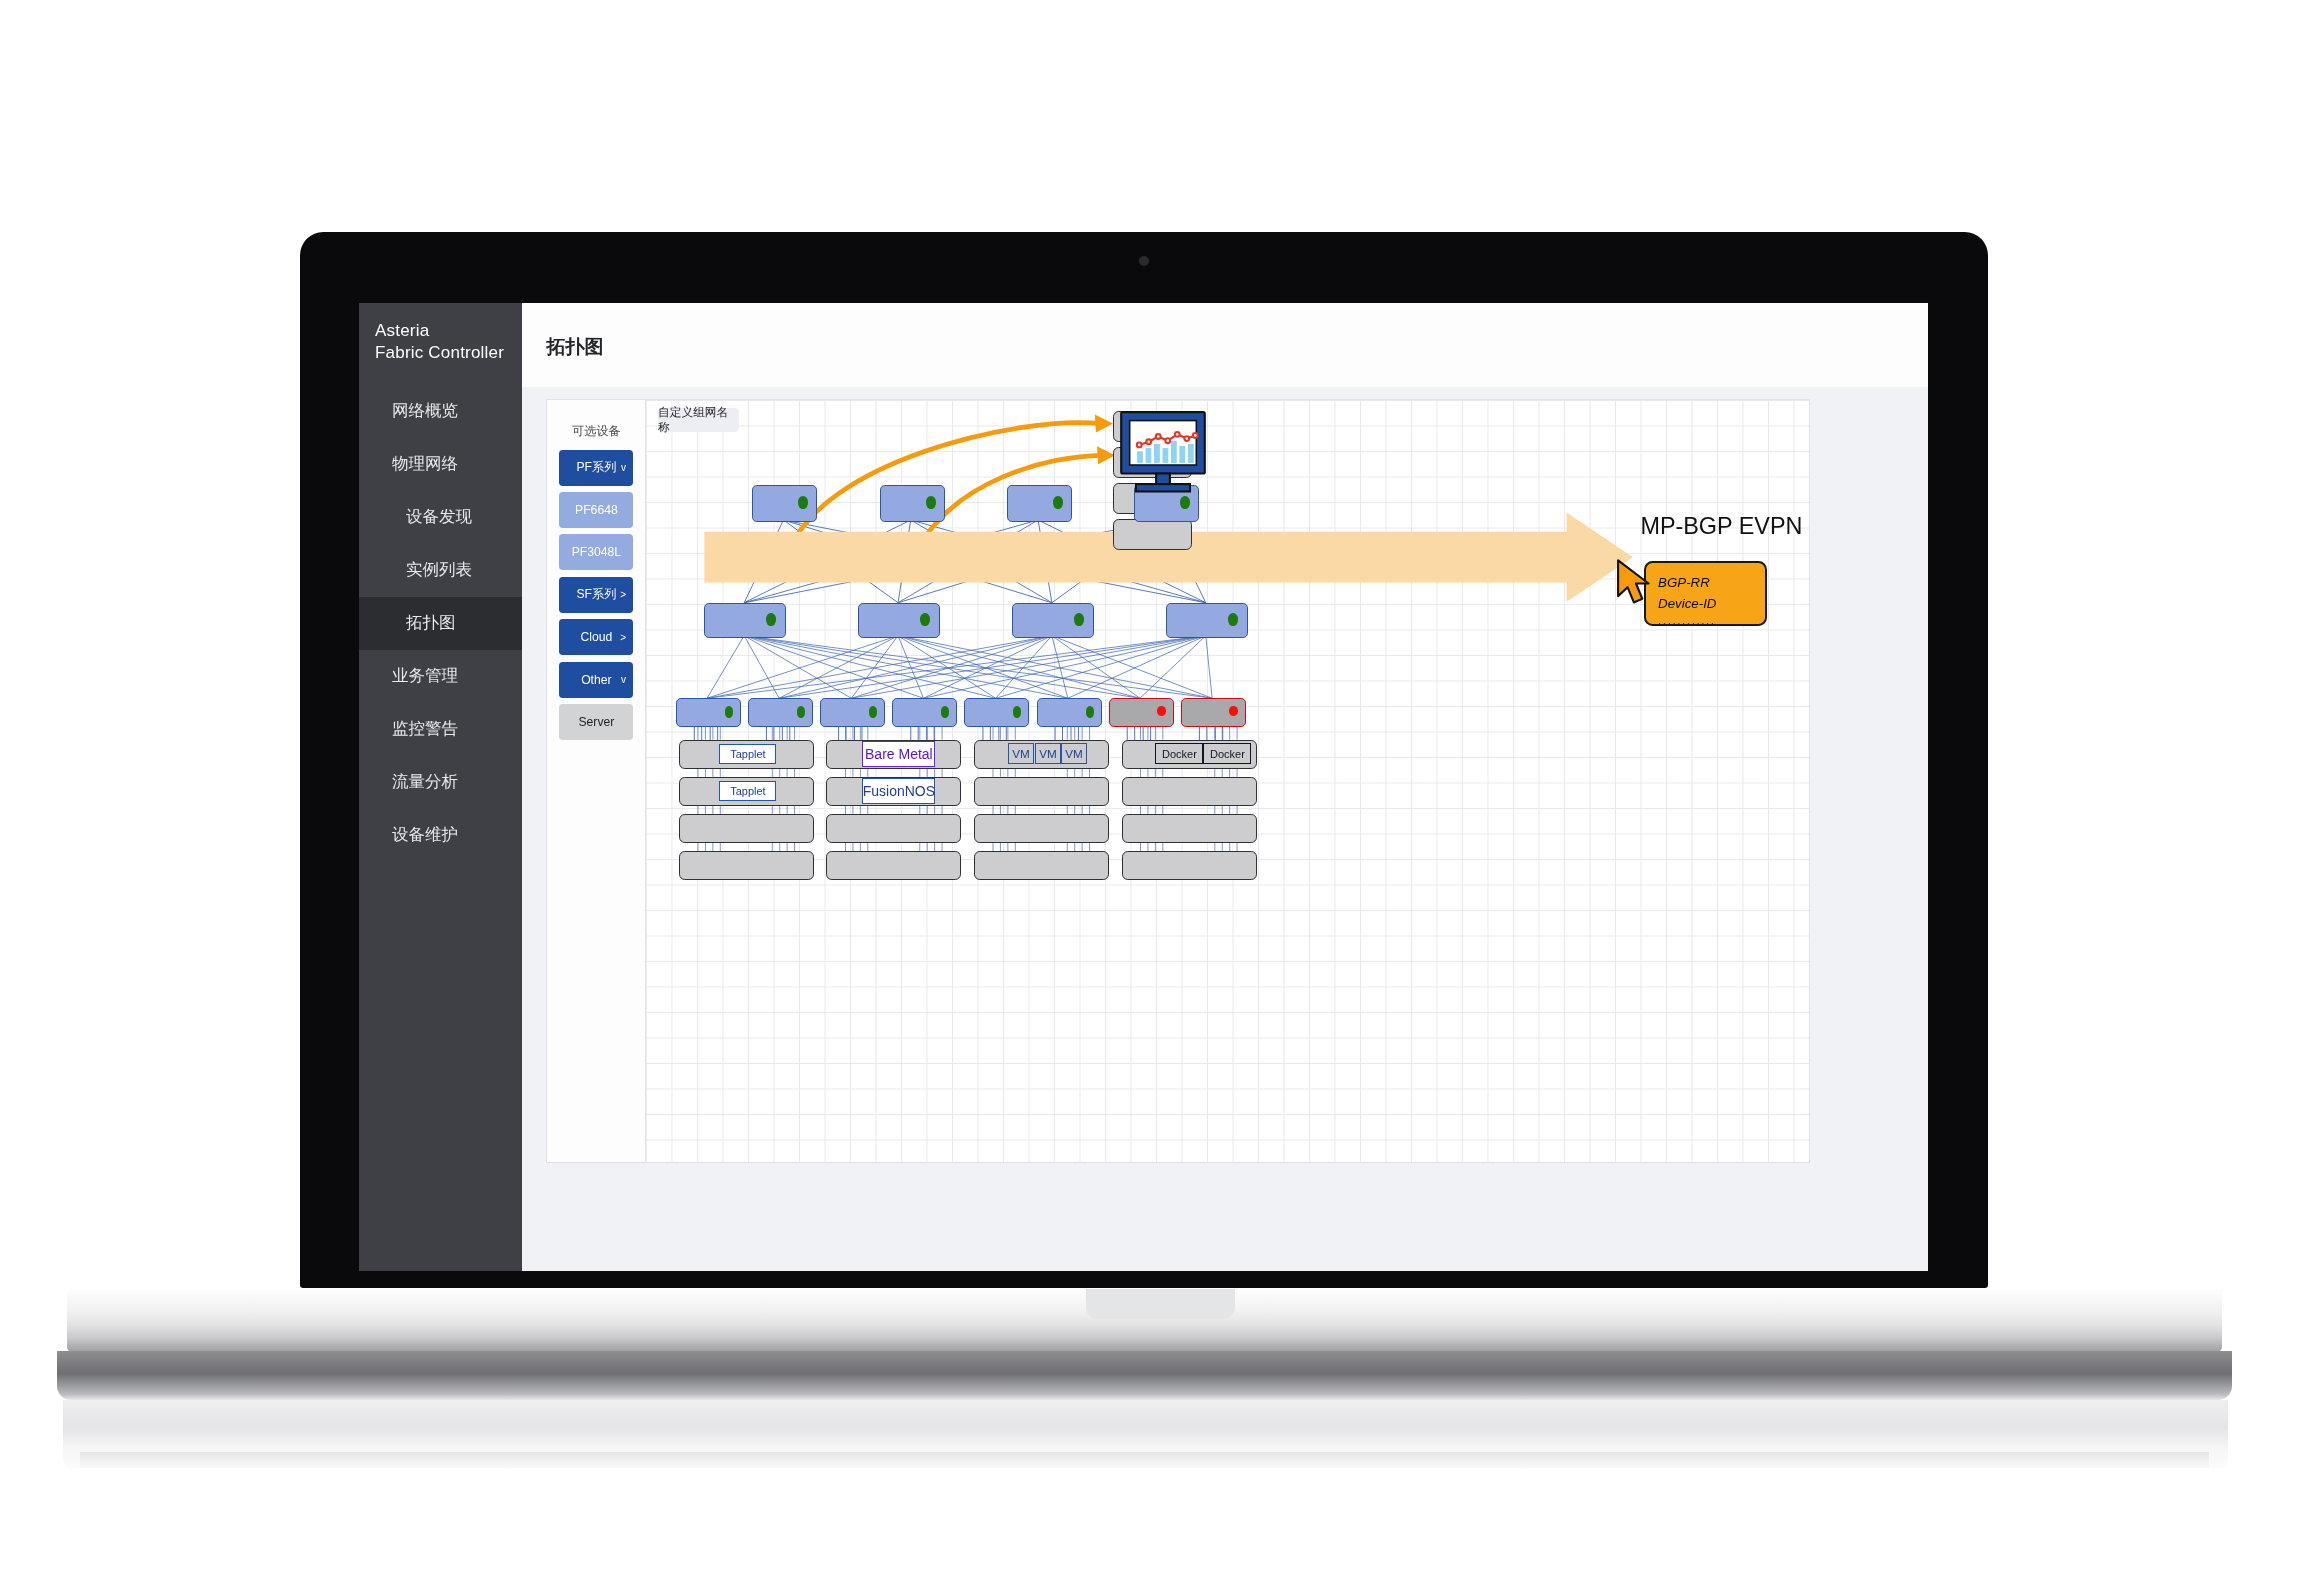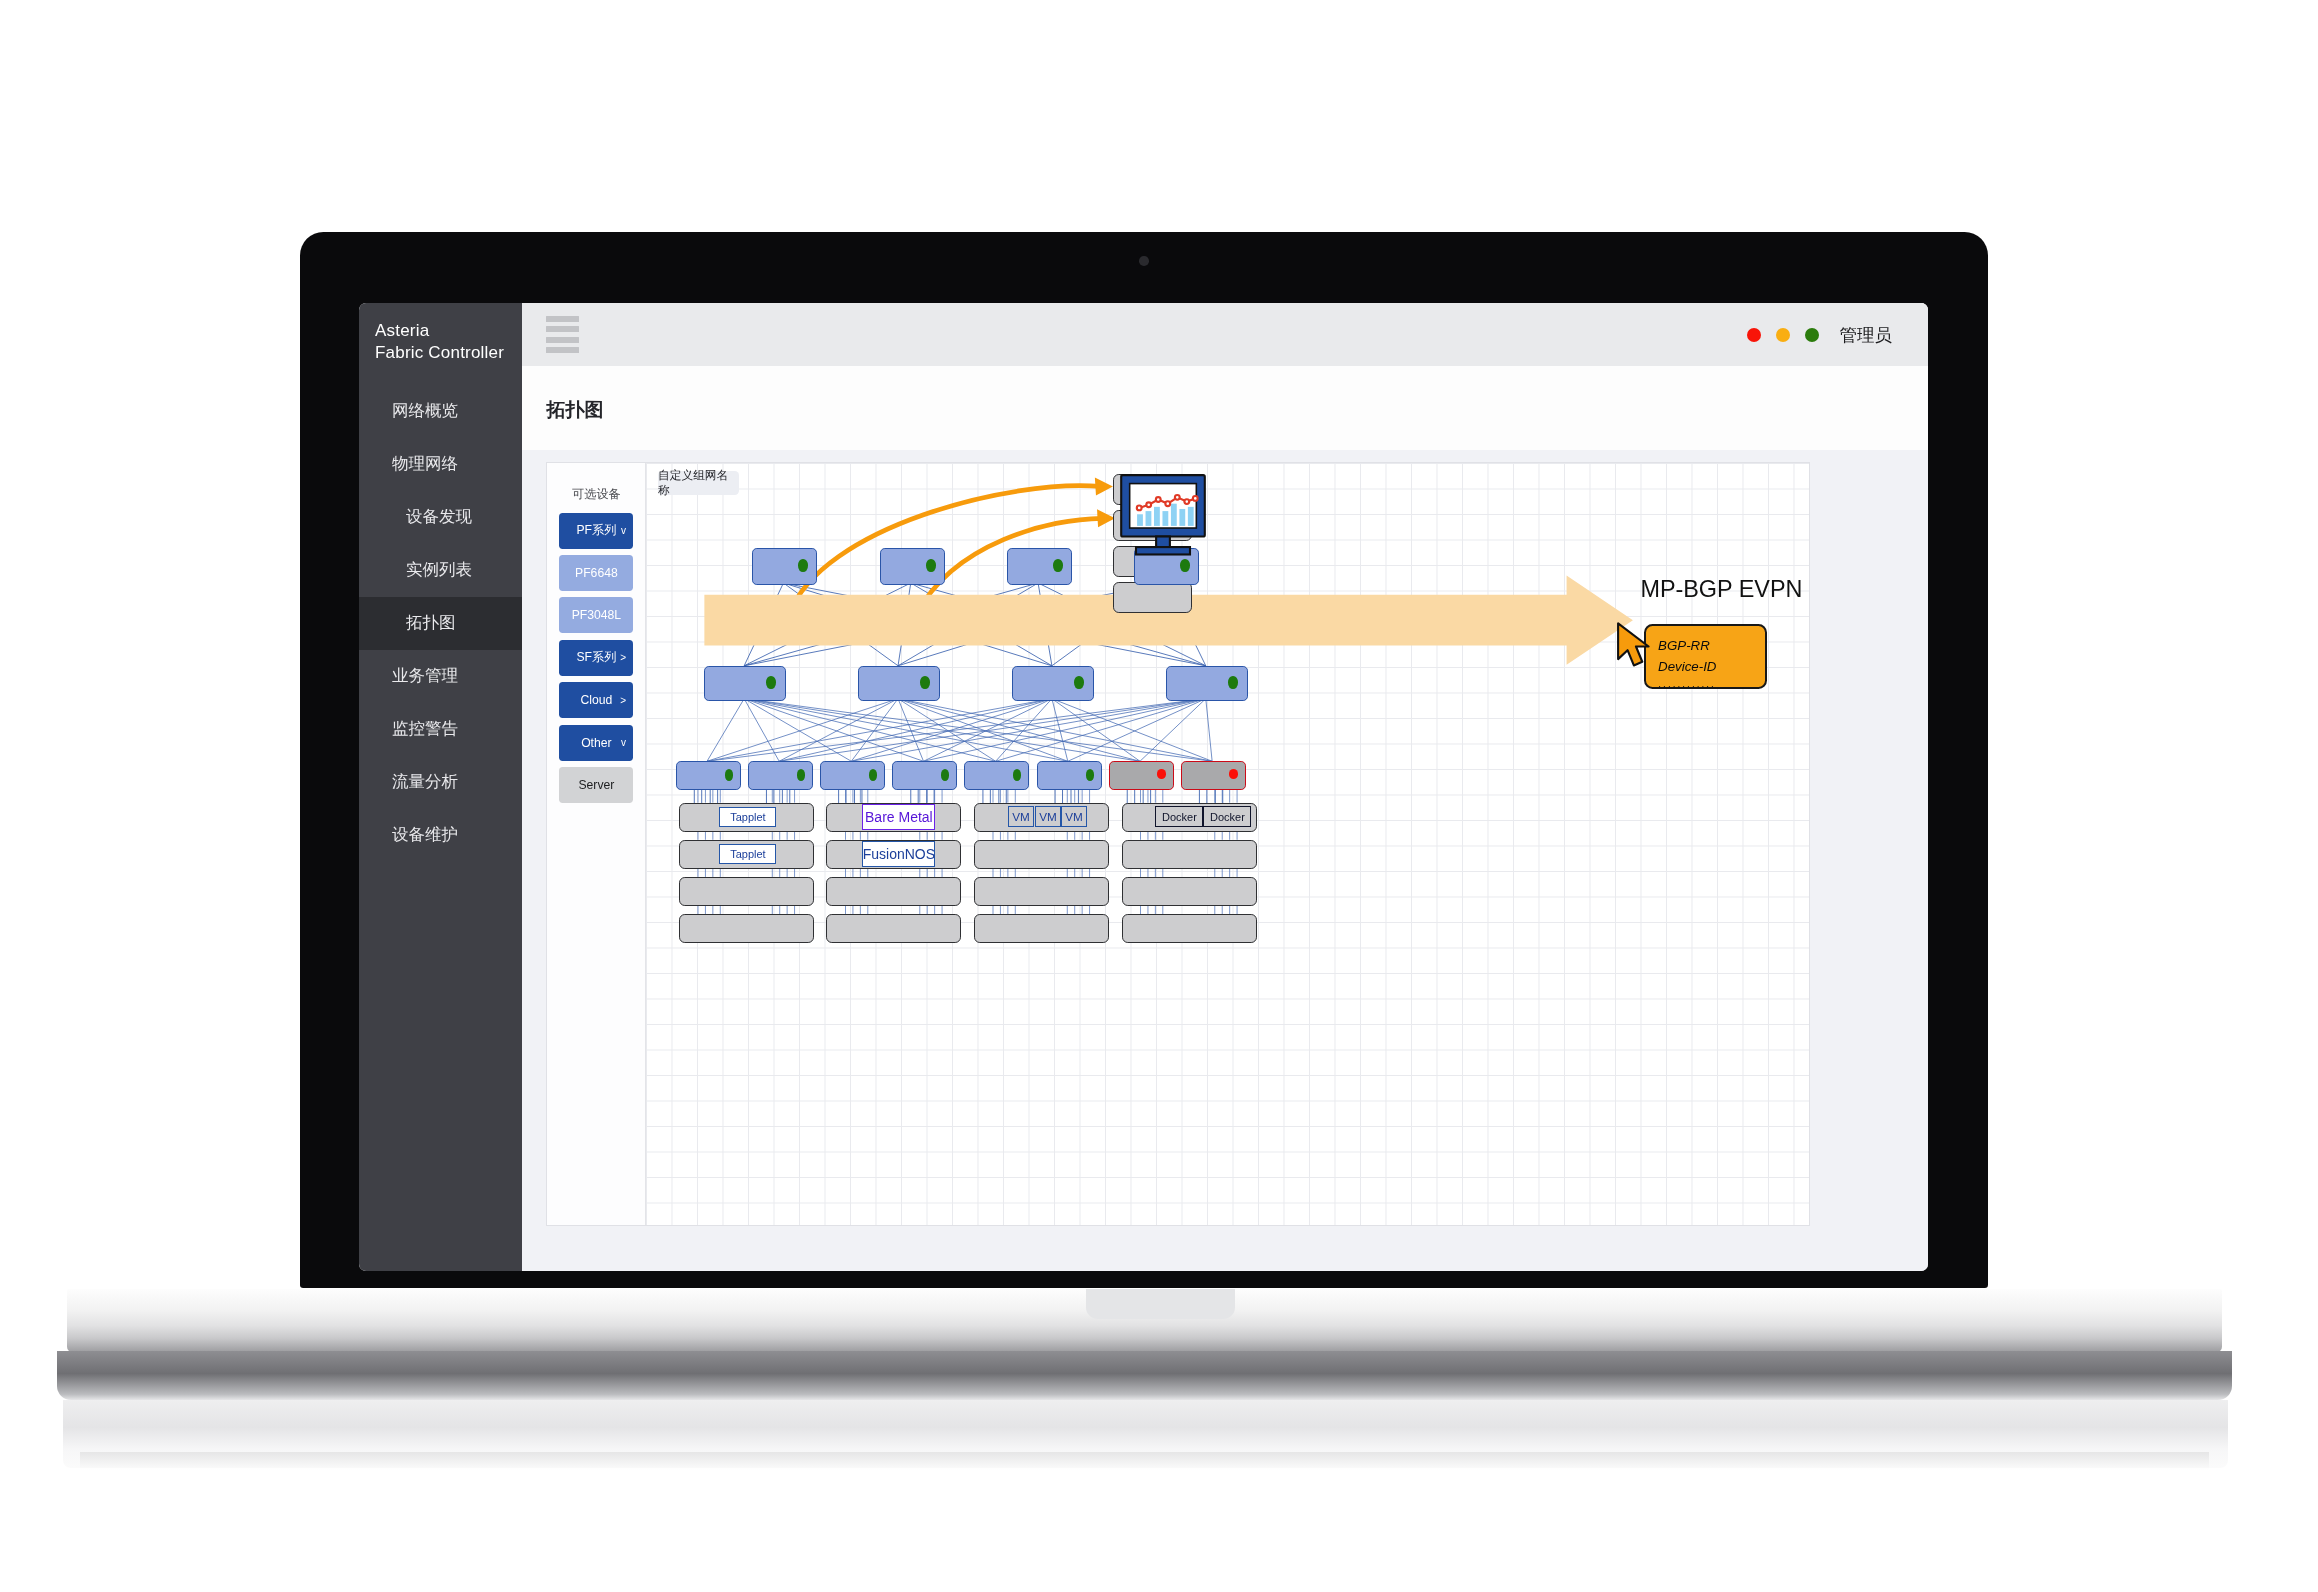--- a/index.html
+++ b/index.html
@@ -6,21 +6,21 @@
   body{width:2319px;height:1593px;position:relative;overflow:hidden;
        font-family:"Liberation Sans","DejaVu Sans",sans-serif;}
 
   
   #laptop-frame{position:absolute;left:300px;top:232px;width:1688px;height:1056px;
       background:#0a0a0c;border-radius:23.4px 23.4px 3.2px 3.2px;}
   #laptop-bezel-top{position:absolute;left:0;top:0;width:100%;height:71px;}
   #camera-dot{position:absolute;left:50%;top:24.4px;margin-left:-4.8px;width:9.6px;height:9.6px;
       border-radius:50%;background:#2a2a2e;}
   #laptop-screen{position:absolute;left:59px;top:71px;width:1569px;height:968px;
-      background:#f1f2f6;overflow:hidden;border-radius:7px;}
+      background:#f1f2f6;overflow:hidden;}
 
   #laptop-hinge{position:absolute;left:67px;top:1289px;width:2155px;height:63px;
       background:linear-gradient(180deg,#fdfdfd 0%,#f2f2f2 34%,#e2e2e3 58%,#c9c9cb 78%,#9d9da0 100%);
       border-radius:2.1px 2.1px 5.3px 5.3px;}
   #laptop-notch{position:absolute;left:50%;margin-left:-74px;top:1289px;width:149px;height:30px;
       background:#e4e5e7;border-radius:0 0 11.7px 11.7px;}
   #laptop-base{position:absolute;left:57px;top:1351px;width:2175px;height:49px;
       background:linear-gradient(180deg,#8e8e92 0%,#6f6f73 46%,#babbbe 88%,#e6e6e8 100%);
       border-radius:0 0 14px 14px;}
   #laptop-foot{position:absolute;left:63px;top:1400px;width:2165px;height:68px;
@@ -145,34 +145,20 @@
               <span>流量分析</span>
             </div>
           <div class="nav-item lvl0">
               <span>设备维护</span>
             </div>
         </nav>
       </aside>
 
       <section id="main">
 
-        <header id="topbar">
-          <div id="hamburger">
-            <i></i>
-            <i></i>
-            <i></i>
-            <i></i>
-          </div>
-          <div id="userbox">
-            <span class="dot" style="background:#f81408"></span>
-            <span class="dot" style="background:#f9ae12"></span>
-            <span class="dot" style="background:#2b7c0c"></span>
-            <span id="user-name">管理员</span>
-          </div>
-        </header>
 
         <div id="pagehead">
           <h1 id="page-title">拓扑图</h1>
         </div>
 
         <div id="workarea">
           <div id="board">
 
             <div id="palette">
               <div id="palette-title">可选设备</div>

